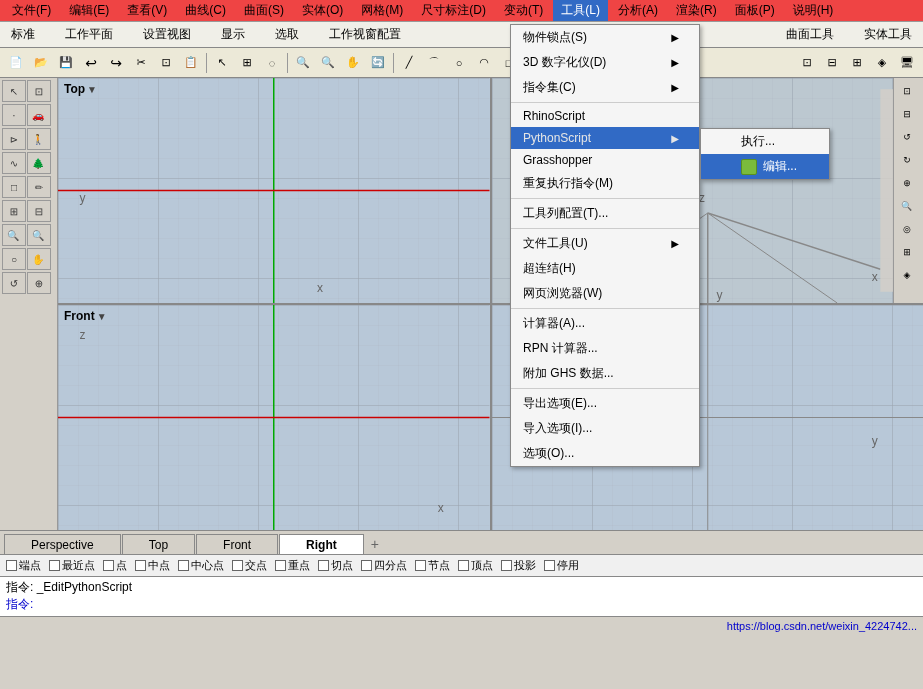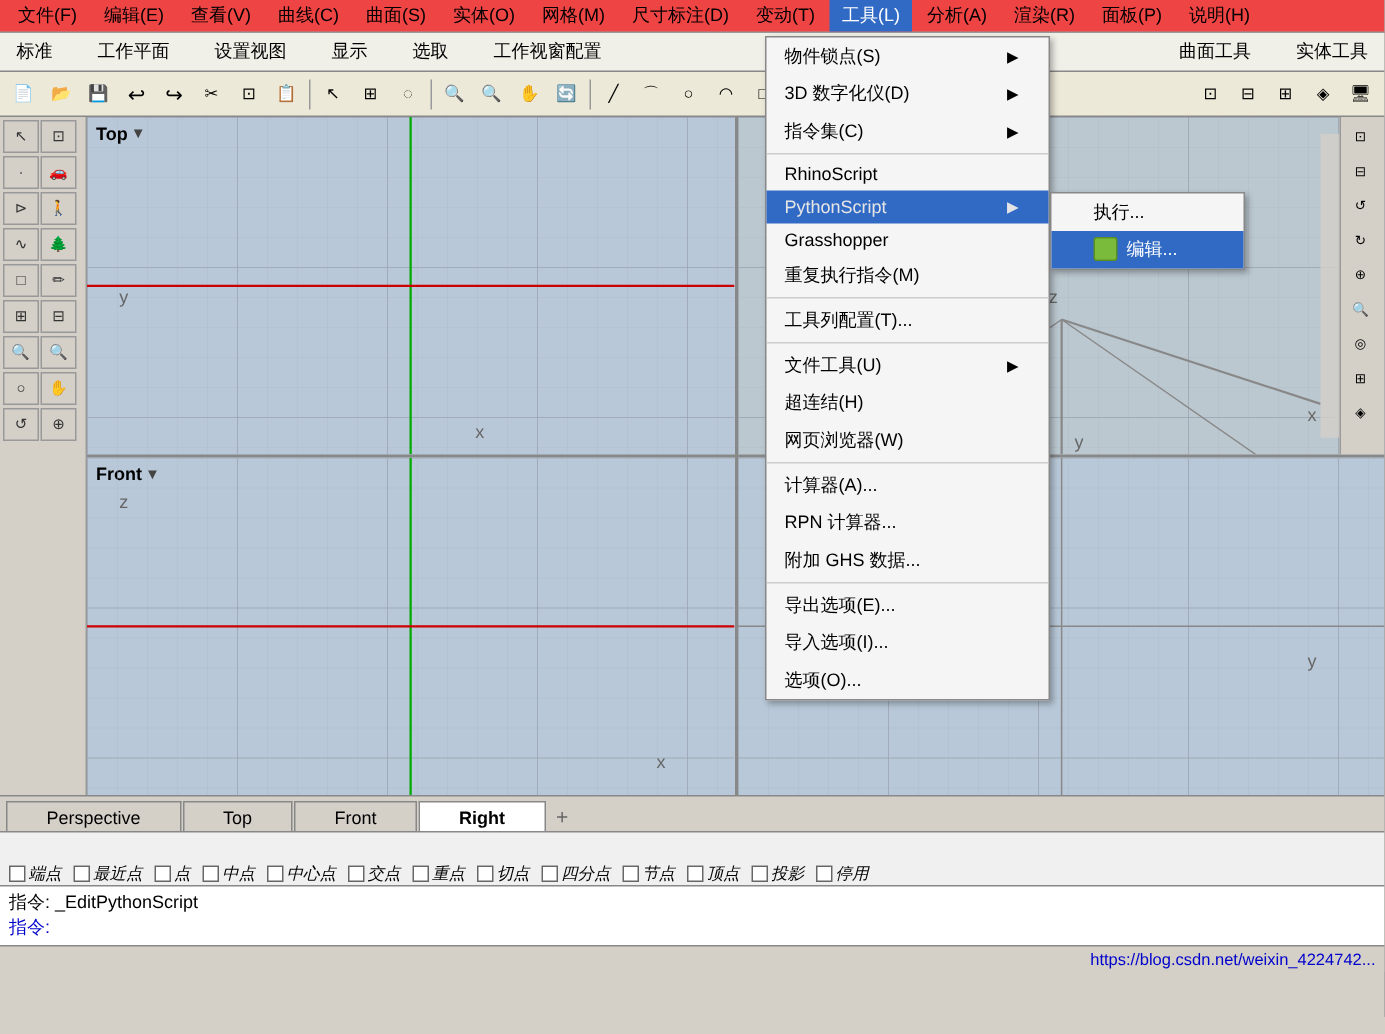--- a/index.html
+++ b/index.html
@@ -151,29 +151,28 @@
       display: flex;
       align-items: center;
       justify-content: center;
       cursor: pointer;
       font-size: 14px;
       color: #666;
     }
 
     
     .snap-bar {
-      height: 36px;
+      height: 22px;
       background: #f0f0f0;
       border-top: 1px solid #888;
       display: flex;
-      align-items: flex-end;
+      align-items: center;
       padding: 0 6px;
       gap: 8px;
       font-size: 11px;
-      font-style: italic;
     }
     .snap-item {
       display: flex;
       align-items: center;
       gap: 2px;
     }
     .snap-checkbox {
       width: 11px;
       height: 11px;
       border: 1px solid #666;
@@ -247,23 +246,24 @@
     
     .submenu-popup {
       position: absolute;
       background: #f5f5f5;
       border: 1px solid #888;
       box-shadow: 2px 2px 4px rgba(0,0,0,0.3);
       min-width: 140px;
       pointer-events: all;
     }
     .submenu-item {
-      padding: 4px 20px 4px 28px;
-      cursor: pointer;
-      display: flex;
+      padding: 4px 20px 4px 40px;
+      cursor: pointer;
+      display: flex;
+      align-items: center;
       gap: 6px;
       white-space: nowrap;
       font-size: 12px;
       color: #000;
     }
     .submenu-item.highlighted { background: #316ac5; color: #fff; }
 
     
     .viewport-top { background: #b8c8d8; }
     .viewport-front { background: #b8c8d8; }

